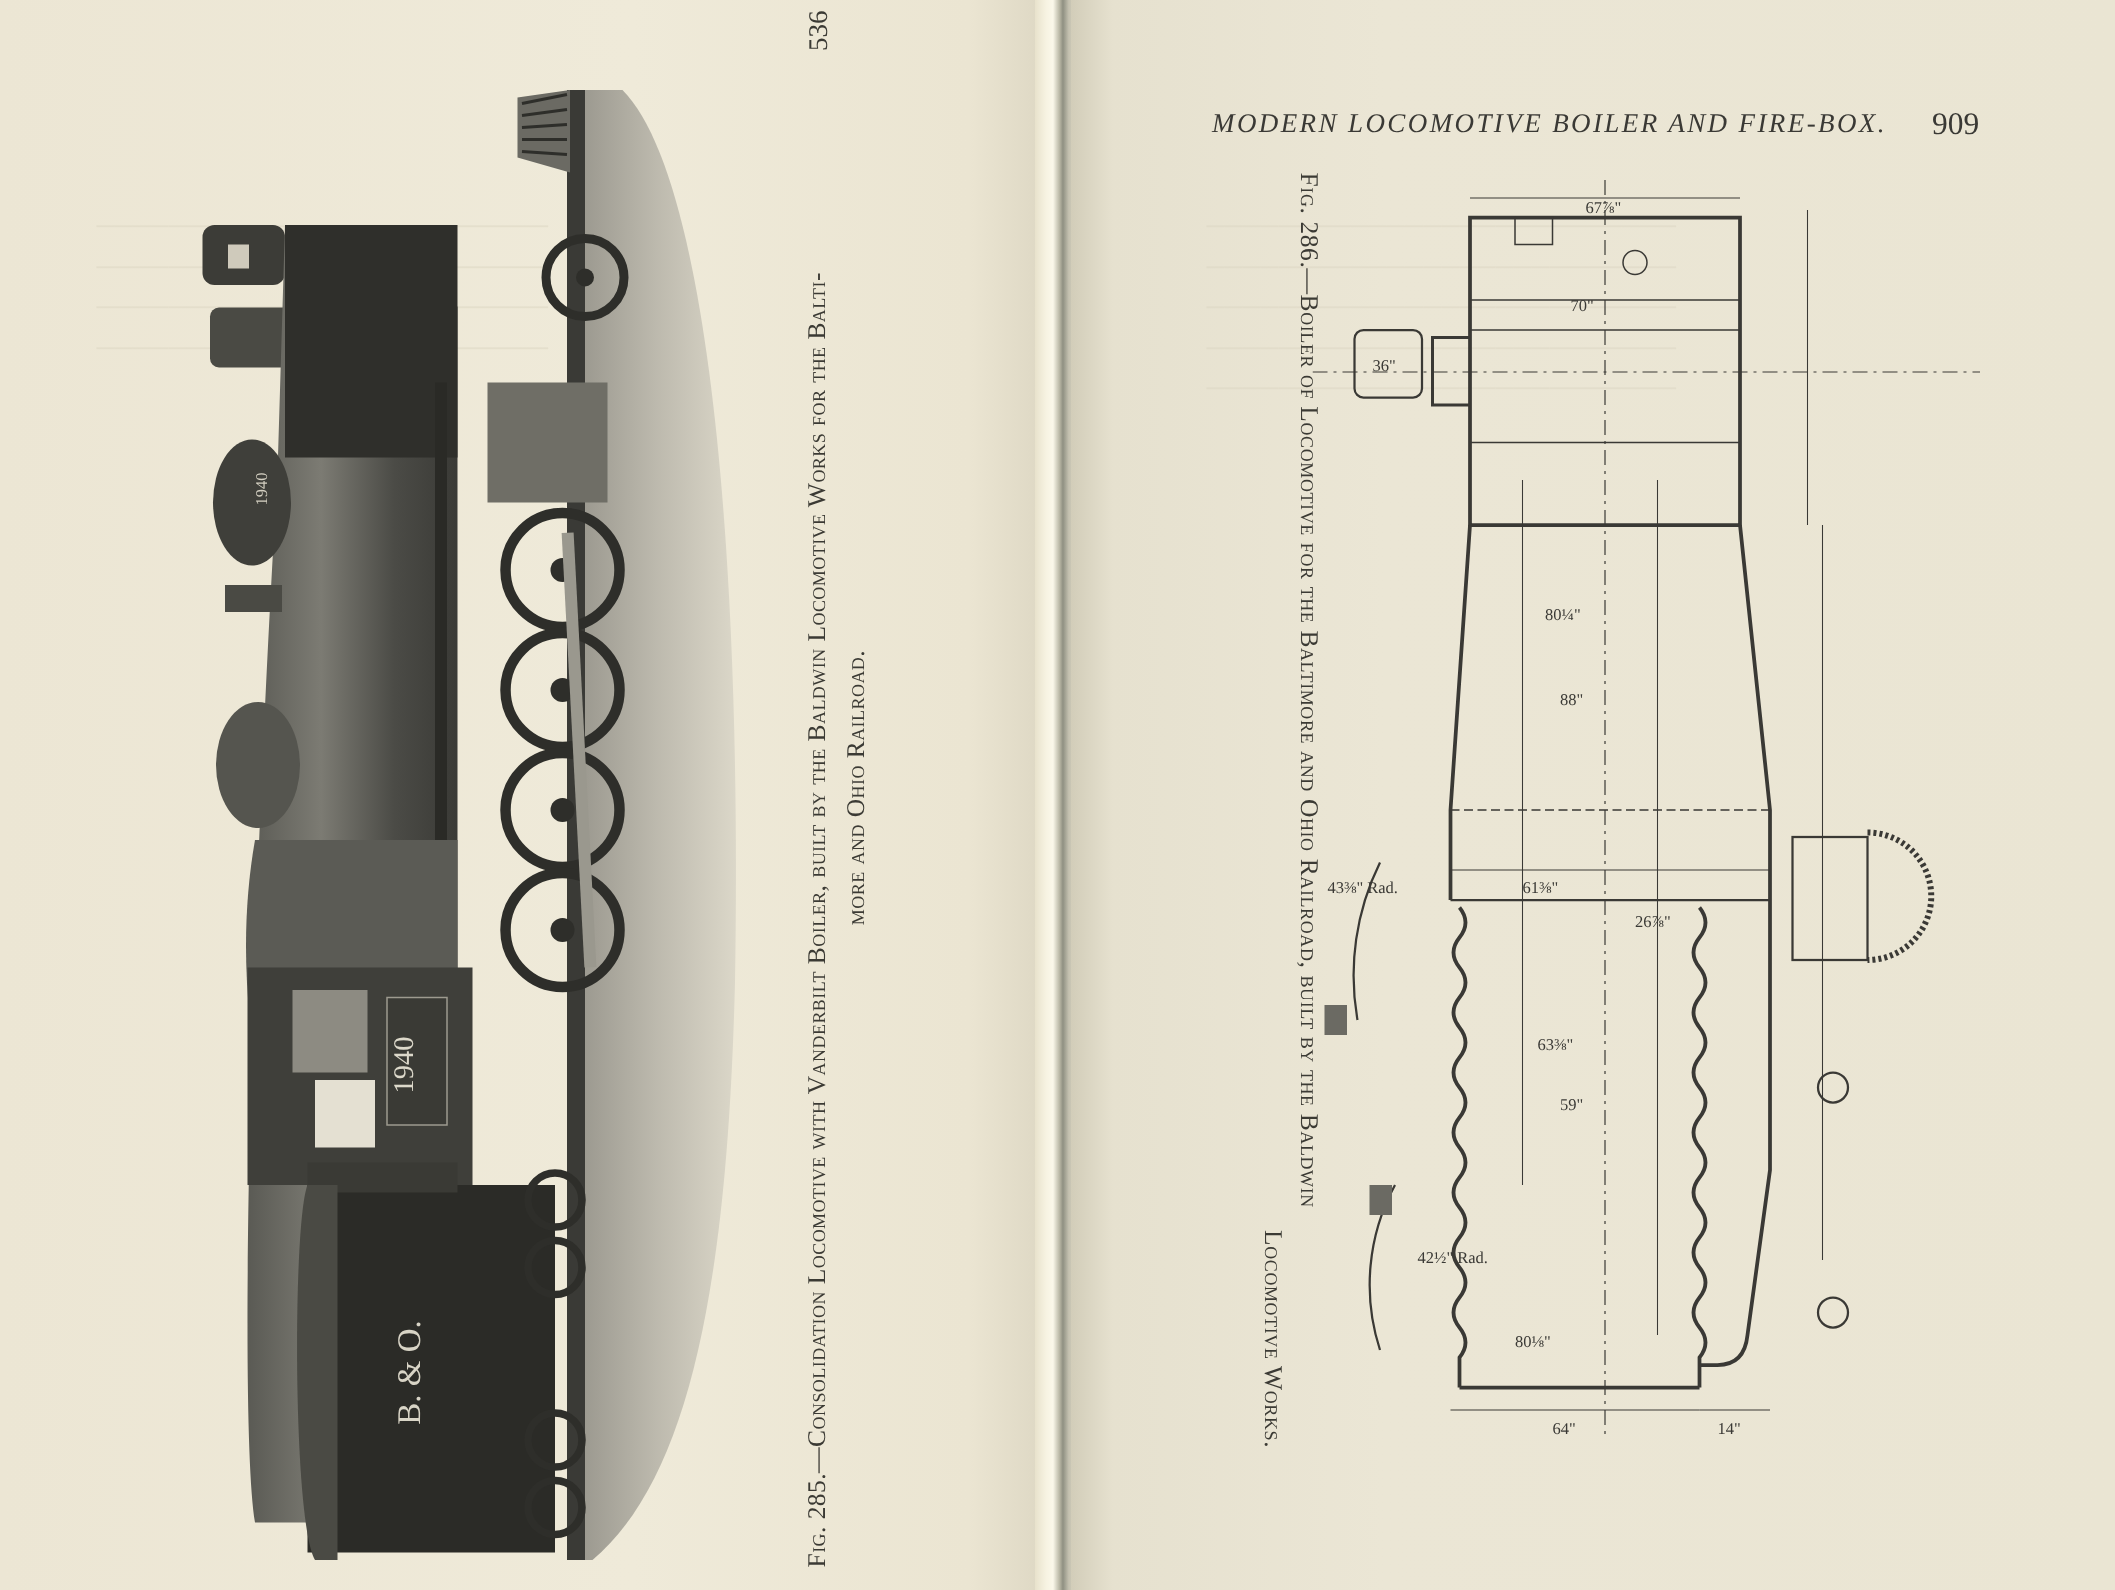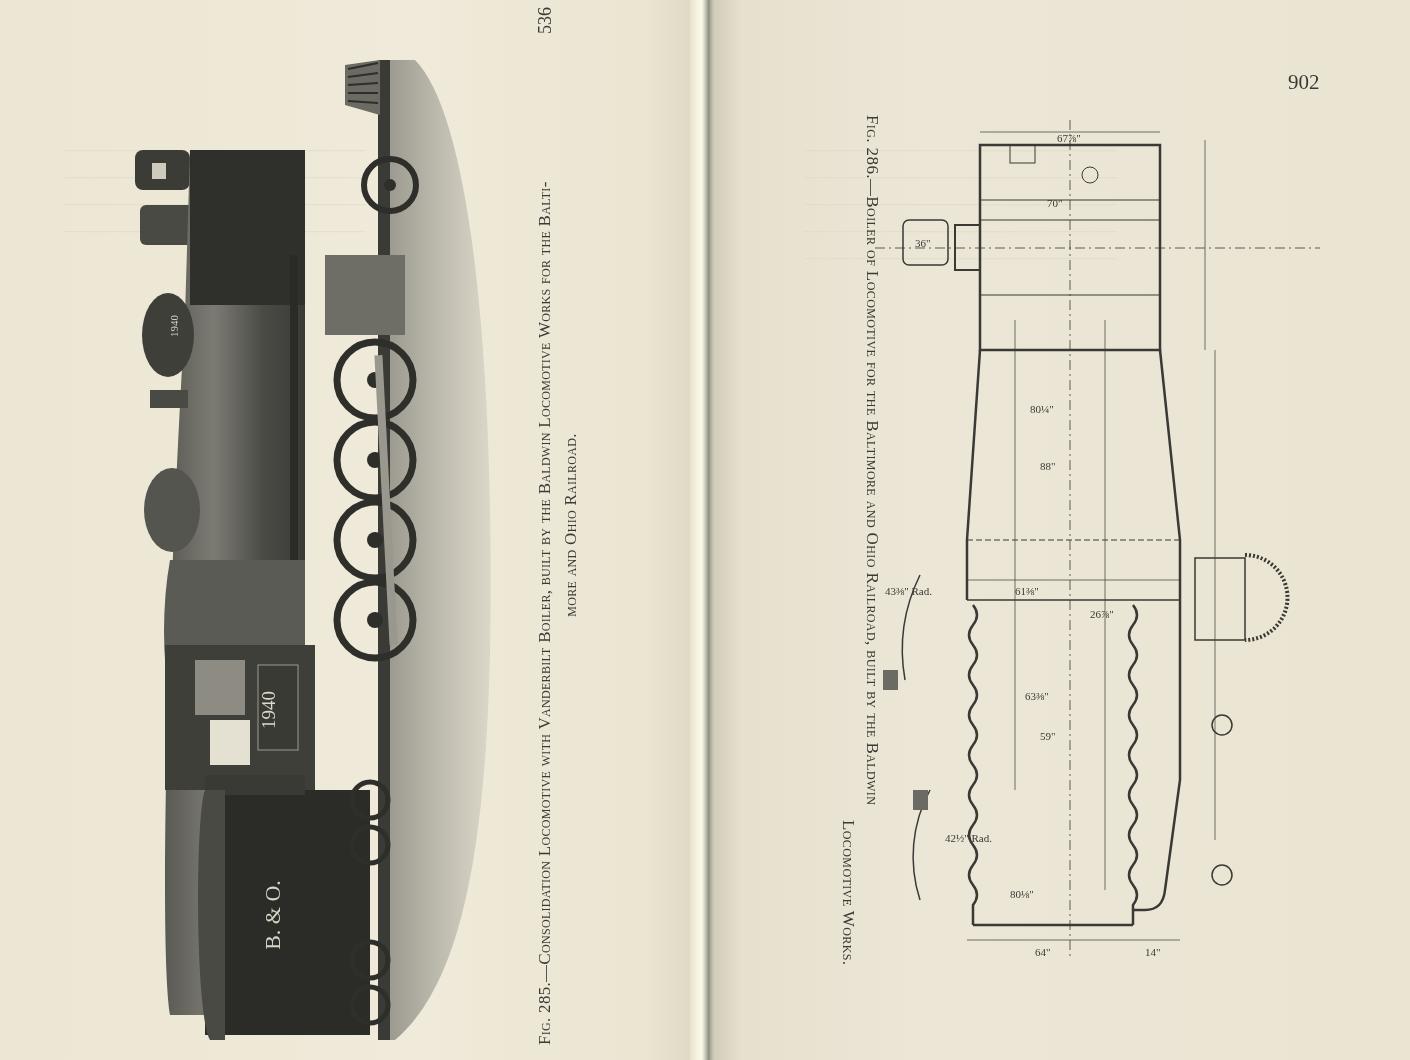--- a/index.html
+++ b/index.html
@@ -138,21 +138,22 @@
 
   <div class="page page-right">
     <div class="ghost" style="left:86px;top:110px;">
  ──────────────────────────
  ──────────────────────────
  ──────────────────────────
  ──────────────────────────
  ──────────────────────────</div>
   </div>
 
-  <div class="pageno-right">902</div>
+  <div class="running-head">MODERN LOCOMOTIVE BOILER AND FIRE-BOX.</div>
+  <div class="pageno-right">909</div>
 
   <div class="rot cap-right">
     <div class="line1">Fig. 286.—Boiler of Locomotive for the Baltimore and Ohio Railroad, built by the Baldwin</div>
     <div class="line2">Locomotive Works.</div>
   </div>
 
   <div class="figure fig-boiler">
     <svg width="445" height="840" viewBox="0 0 445 840" fill="none" stroke="#3a3935" font-family="Liberation Serif, serif">
 
       <path d="M105 25 L 285 25 L 285 230 L 105 230 Z" stroke-width="2.5"></path>

